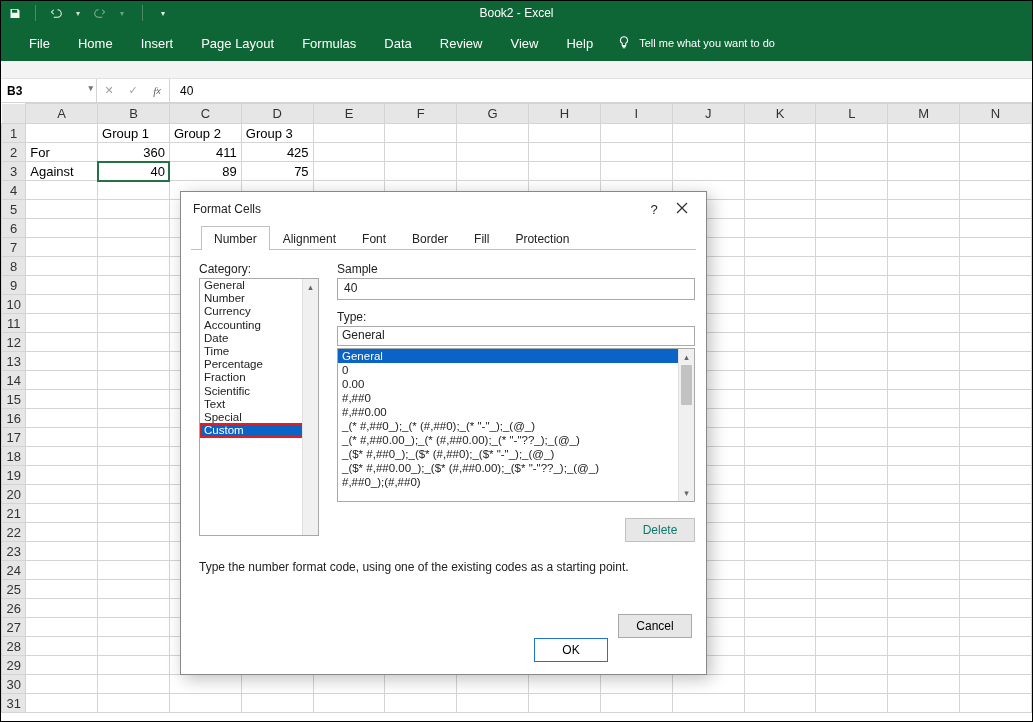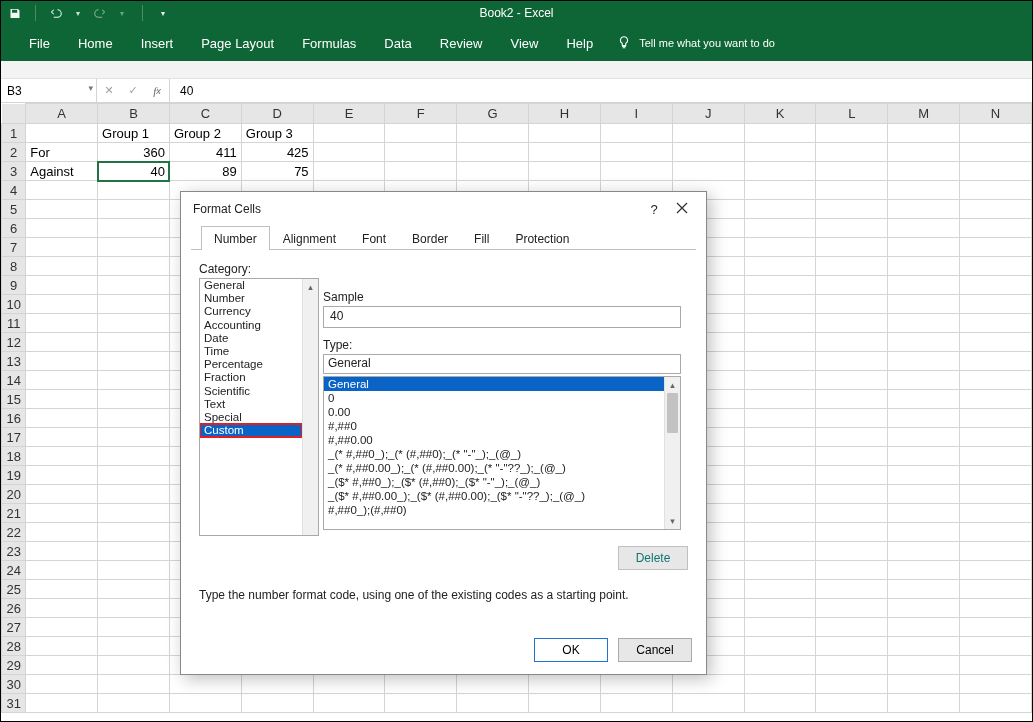--- a/index.html
+++ b/index.html
@@ -15,21 +15,21 @@
   
   .ribbontabs { background: #0e6535; height: 36px; display: flex; align-items: center; padding-left: 14px; gap: 0; color: #fff; font-size: 13px; }
   .ribbontab { padding: 0 14px; height: 100%; display: flex; align-items: center; cursor: pointer; }
   .tellme { display: flex; align-items: center; margin-left: 10px; gap: 8px; font-size: 11px; }
   
   
   .ribbonstrip { background: #f3f3f3; height: 18px; border-bottom: 1px solid #e1e1e1; }
   
   
   .formularow { height: 24px; display: flex; align-items: stretch; border-bottom: 1px solid #d4d4d4; font-size: 12px; background: #fff; }
-  .namebox { width: 96px; border-right: 1px solid #d4d4d4; display: flex; align-items: center; padding: 0 6px; position: relative; }
+  .namebox { width: 96px; border-right: 1px solid #d4d4d4; display: flex; align-items: center; padding: 0 6px; position: relative; font-weight: bold; }
   .namebox .dd { position: absolute; right: 3px; top: 4px; font-size: 9px; color: #777; }
   .fxbtns { display: flex; align-items: center; border-right: 1px solid #d4d4d4; }
   .fxbtn { width: 24px; display: flex; align-items: center; justify-content: center; color: #888; font-size: 11px; }
   .fxbtn.cancel { color: #a0a0a0; }
   .fxbtn.enter { color: #a0a0a0; }
   .fxbtn.fx { font-style: italic; color: #666; font-family: Georgia, serif; }
   .formulabox { flex: 1; display: flex; align-items: center; padding-left: 10px; }
   
   
   .gridwrap { position: relative; }
@@ -52,51 +52,51 @@
   .dialog { position: absolute; left: 179px; top: 190px; width: 527px; height: 484px; background: #fff; border: 1px solid #888; box-shadow: 4px 4px 16px rgba(0,0,0,0.25); font-size: 12px; color: #222;}
   .dlg-title { height: 34px; display: flex; align-items: center; padding: 0 10px; font-size: 12px; }
   .dlg-title .t { flex: 1; padding-left: 2px; }
   .dlg-title .help, .dlg-title .close { width: 28px; text-align: center; font-size: 13px; cursor: pointer; }
   .dlg-title .close svg { width: 12px; height: 12px; }
   
   .dlg-tabs { display: flex; padding: 0 10px; height: 24px; border-bottom: 1px solid #c0c0c0; margin: 0 10px; }
   .dlg-tab { padding: 0 12px; display: flex; align-items: center; border: 1px solid transparent; border-bottom: none; margin-bottom: -1px; cursor: pointer; font-size: 12px;}
   .dlg-tab.active { border-color: #c0c0c0; background: #fff; }
   
-  .dlg-body { padding: 12px 18px 10px 18px; display: flex; gap: 4px; }
+  .dlg-body { padding: 12px 18px 10px 18px; display: flex; gap: 18px; }
   .catcol { width: 120px; }
   .label { font-size: 12px; margin-bottom: 2px; }
   .catlist { border: 1px solid #a9a9a9; height: 258px; width: 120px; background: #fff; overflow: hidden; position: relative;}
   .catlist .items { position: absolute; left:0; right: 16px; top:0; }
   .catlist .scrolltrack { position: absolute; right:0; top:0; bottom:0; width: 16px; background: #f0f0f0; border-left: 1px solid #e0e0e0;}
   .catlist .scrolltrack .arr { height: 16px; display:flex; align-items:center; justify-content:center; font-size:9px; color:#666;}
   .catitem { padding: 0 4px; font-size: 11.5px; height: 13.2px; line-height: 13.2px; }
   .catitem.selected { background: #0a63c6; color: #fff; }
   .catitem.highlighted { outline: 2px solid #e02020; outline-offset: -1px; }
   
-  .rightcol { flex: 1; margin-top: 28px; }
+  .rightcol { flex: 1; }
   .samplebox { border: 1px solid #a9a9a9; background: #fff; height: 22px; padding: 2px 6px; font-size: 12px; margin-bottom: 10px; width: 358px;}
   .typeinput { border: 1px solid #a9a9a9; background: #fff; height: 20px; padding: 1px 4px; font-size: 12px; width: 358px; margin-bottom: 2px;}
   .typelist { border: 1px solid #a9a9a9; width: 358px; height: 154px; background: #fff; position: relative; overflow: hidden;}
   .typelist .items { position: absolute; left:0; right: 16px; top: 0;}
   .typelist .scrolltrack { position: absolute; right:0; top:0; bottom:0; width: 16px; background: #f0f0f0; border-left: 1px solid #e0e0e0;}
   .typelist .thumb { position:absolute; left:2px; right:2px; top: 16px; height: 40px; background:#c2c2c2; border-radius:1px;}
   .typelist .scrolltrack .arr { height: 16px; display:flex; align-items:center; justify-content:center; font-size:9px; color:#666; position:absolute; left:0; right:0;}
   .typelist .scrolltrack .arr.up{top:0;} .typelist .scrolltrack .arr.dn{bottom:0;}
   .typeitem { padding: 0 4px; font-size: 11.5px; height: 14px; line-height: 14px; white-space: nowrap;}
   .typeitem.selected { background: #0a63c6; color: #fff; }
   
   .delrow { text-align: right; margin-top: 16px; padding-right: 0px;}
   .delbtn { width: 70px; height: 24px; background: #e7e7e7; border: 1px solid #c0c0c0; color: #0f766e; font-size: 12px;}
   
   .hint { padding: 8px 18px 0 18px; font-size: 12px; color: #222;}
   
   .dlg-btns { position: absolute; right: 14px; bottom: 12px; display: flex; gap: 10px;}
   .dlg-btn { width: 74px; height: 24px; border: 1px solid #a9a9a9; background: #e7e7e7; font-size: 12px; cursor: pointer;}
-  .dlg-btn.ok { border: 1.5px solid #1f74d0; background: #fff;}
+  .dlg-btn.ok { border: 1.5px solid #1f74d0; background: #fff; margin-top: 24px;}
 </style>
 </head>
 <body>
 
 <div class="titlebar">
   <div class="qat">
     <span class="qat-icon">
       <svg viewBox="0 0 16 16" width="13" height="13">
           <path fill="#fff" d="M2 2h10l2 2v10H2V2zm2 1v4h7V3H4zm1 7h6v3H5v-3z"></path>
         </svg>

